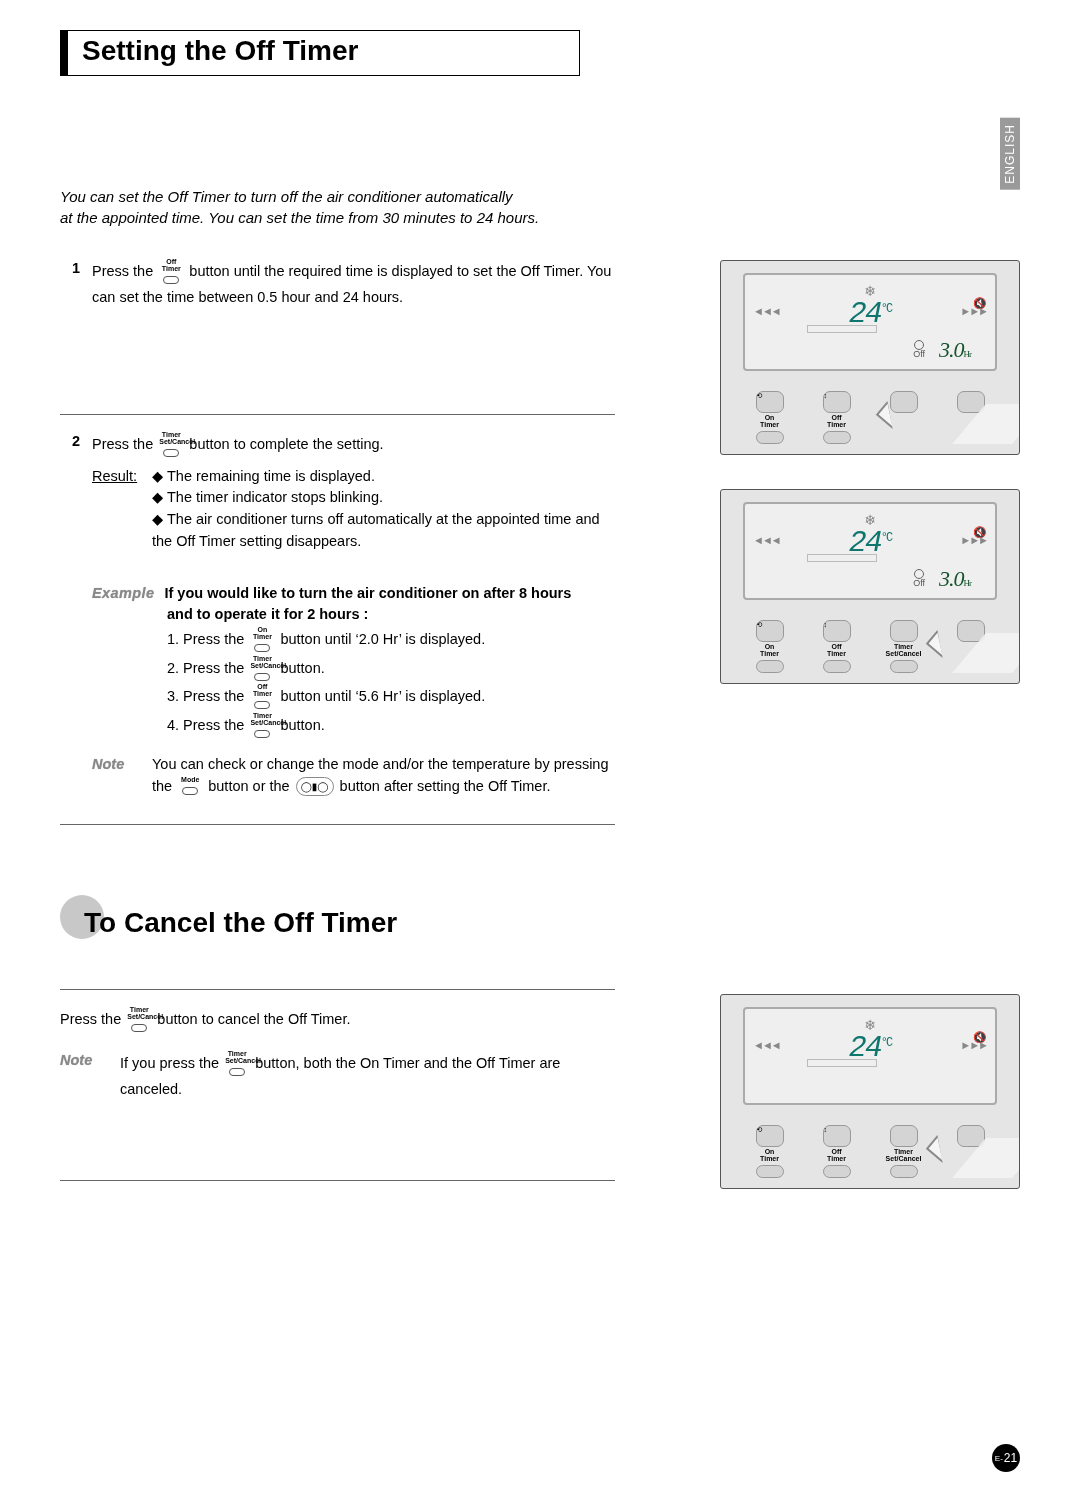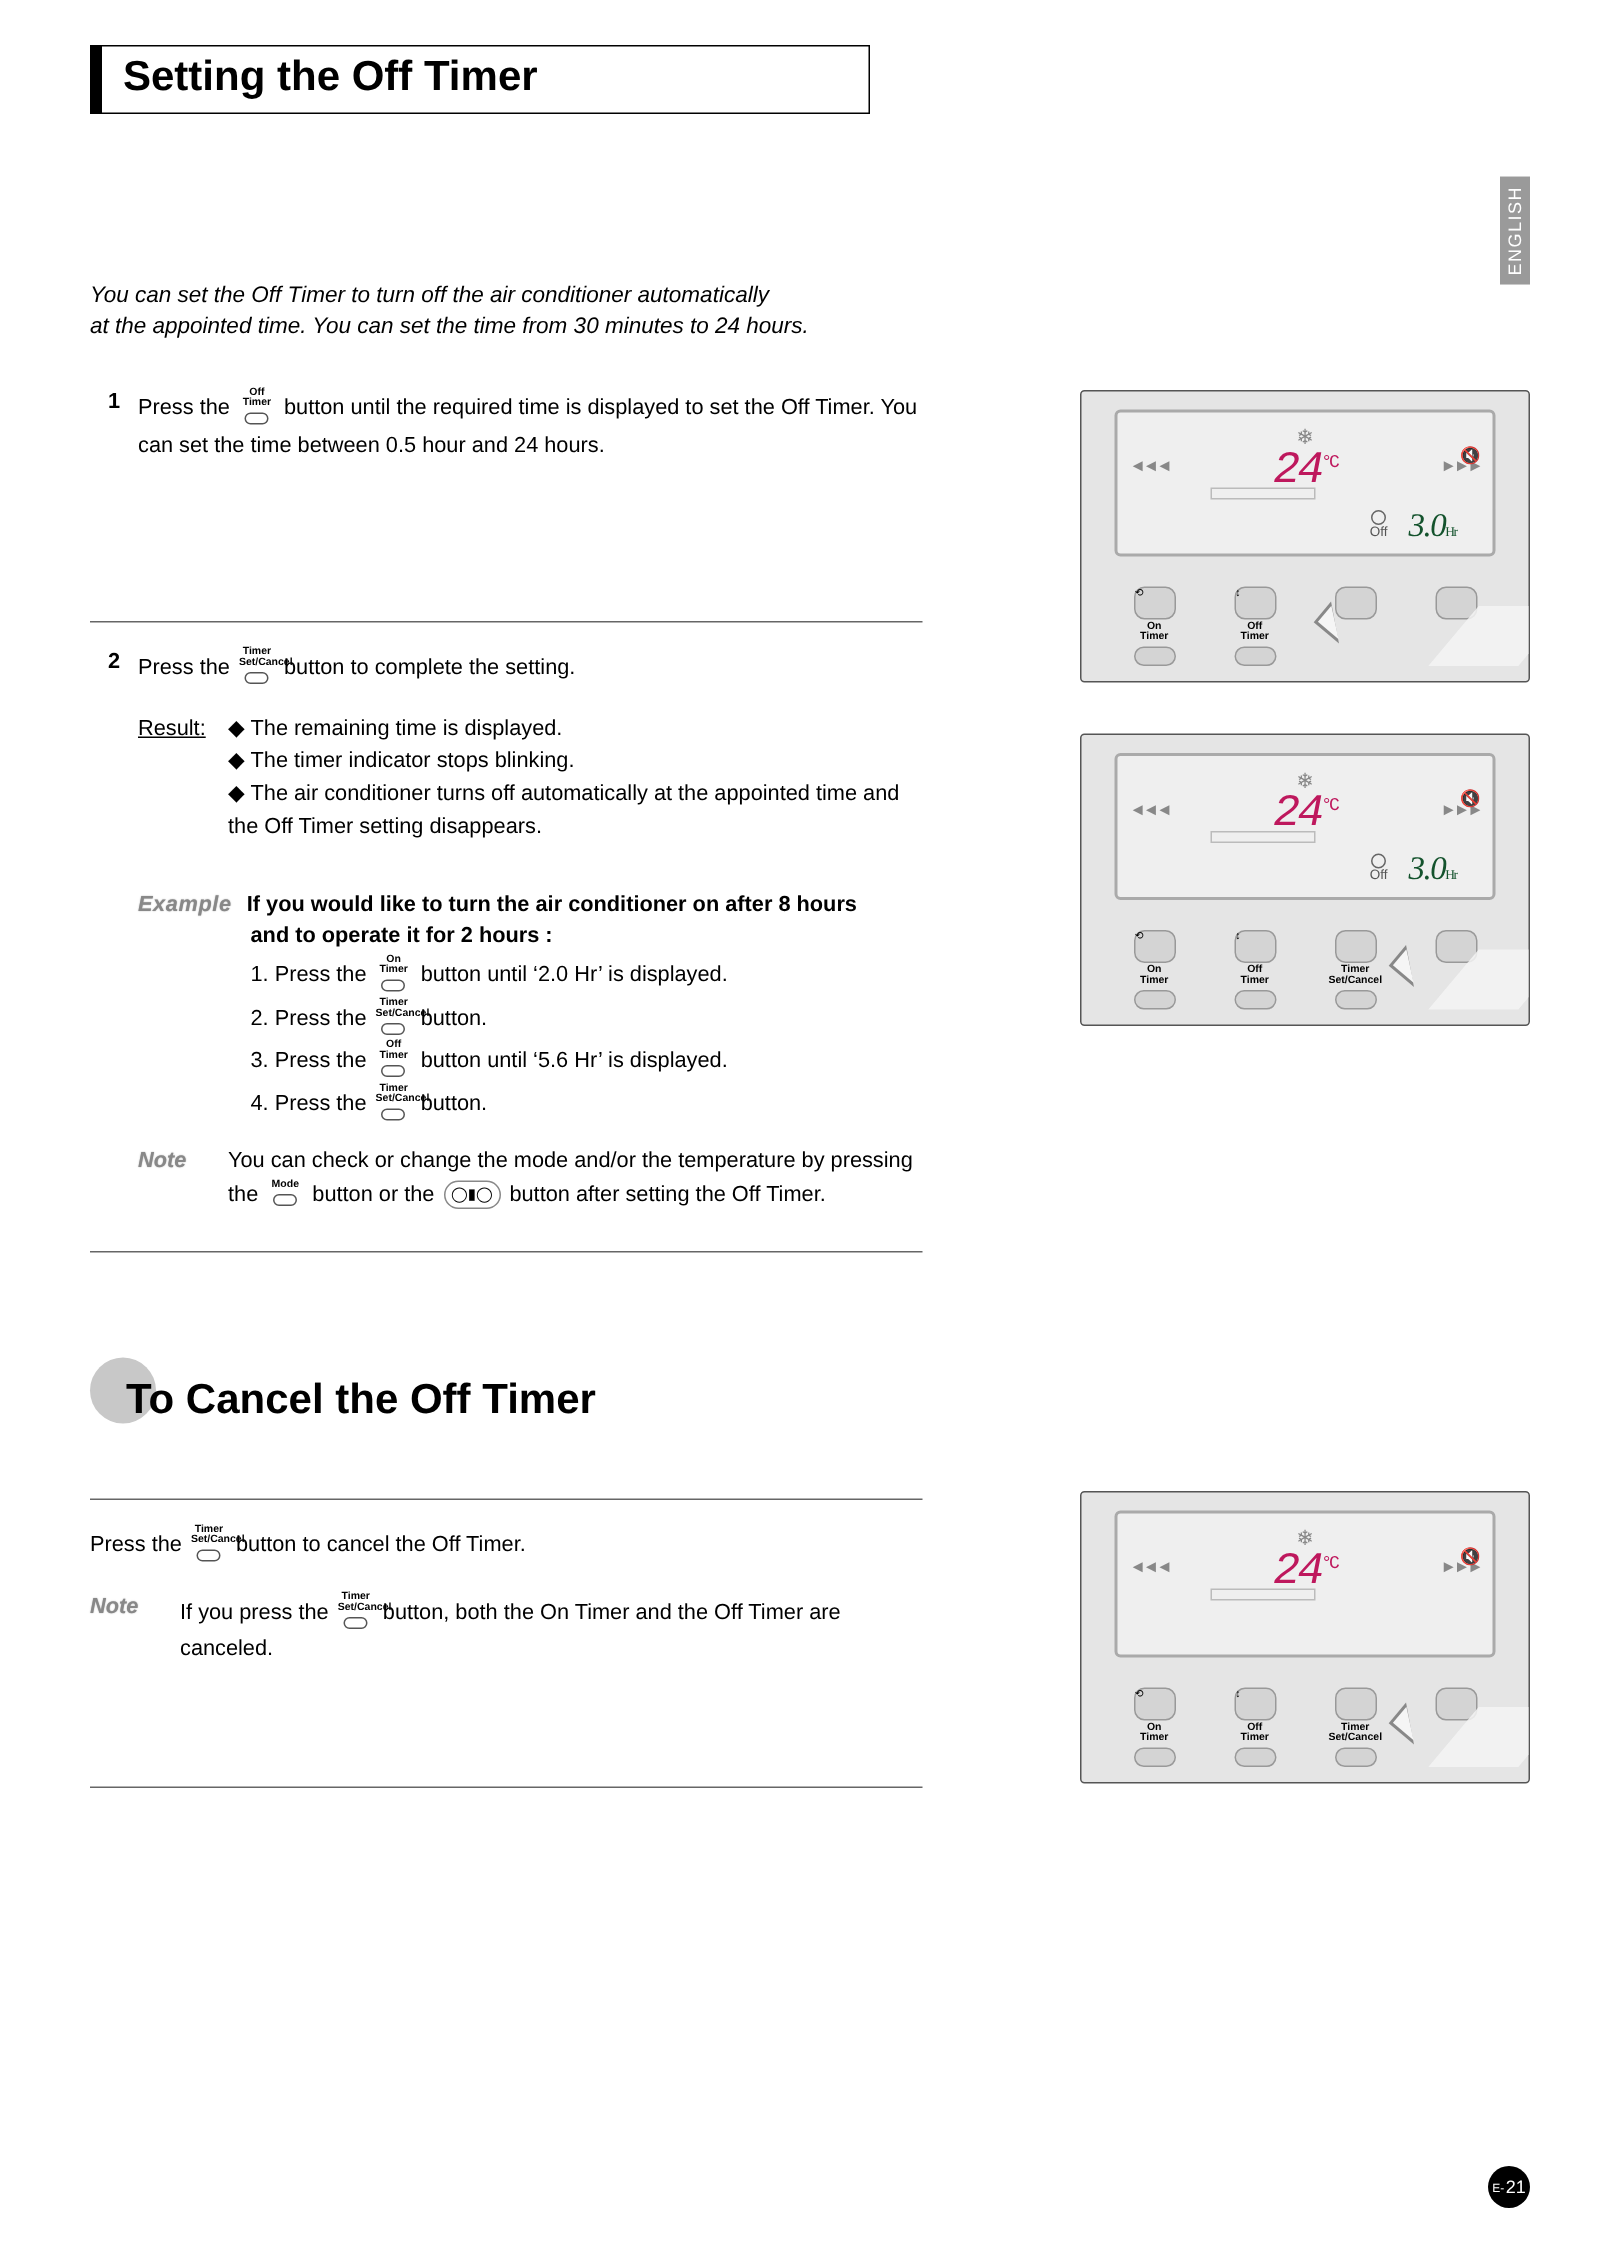--- a/index.html
+++ b/index.html
@@ -96,21 +96,21 @@
     display: inline-block;
     width: 16px;
     height: 8px;
     border: 1px solid #555;
     border-radius: 4px;
     background: #fff;
     margin-top: 1px;
   }
   .result-row {
     display: flex;
-    margin-top: 16px;
+    margin-top: 6px;
     font-size: 14.5px;
     line-height: 1.5;
     justify-content: space-between;
   }
   .result-lbl {
     width: 60px;
     text-decoration: underline;
     flex-shrink: 0;
   }
   .result-body { flex: 1; }
@@ -244,21 +244,21 @@
   .screen .arrows.right { right: 8px; letter-spacing: -2px; }
   .screen .temp7seg {
     position: absolute;
     top: 22px;
     left: 0; right: 0;
     text-align: center;
     font-family: 'Courier New', monospace;
     font-size: 30px;
     font-style: italic;
     letter-spacing: -2px;
-    color: #be185d;
+    color: #0f766e;
   }
   .screen .deg { font-size: 12px; font-style: normal; position: relative; top: -10px; }
   .screen .sound {
     position: absolute;
     top: 22px; right: 8px;
     font-size: 11px;
     color: #888;
   }
   .screen .bar {
     position: absolute;

